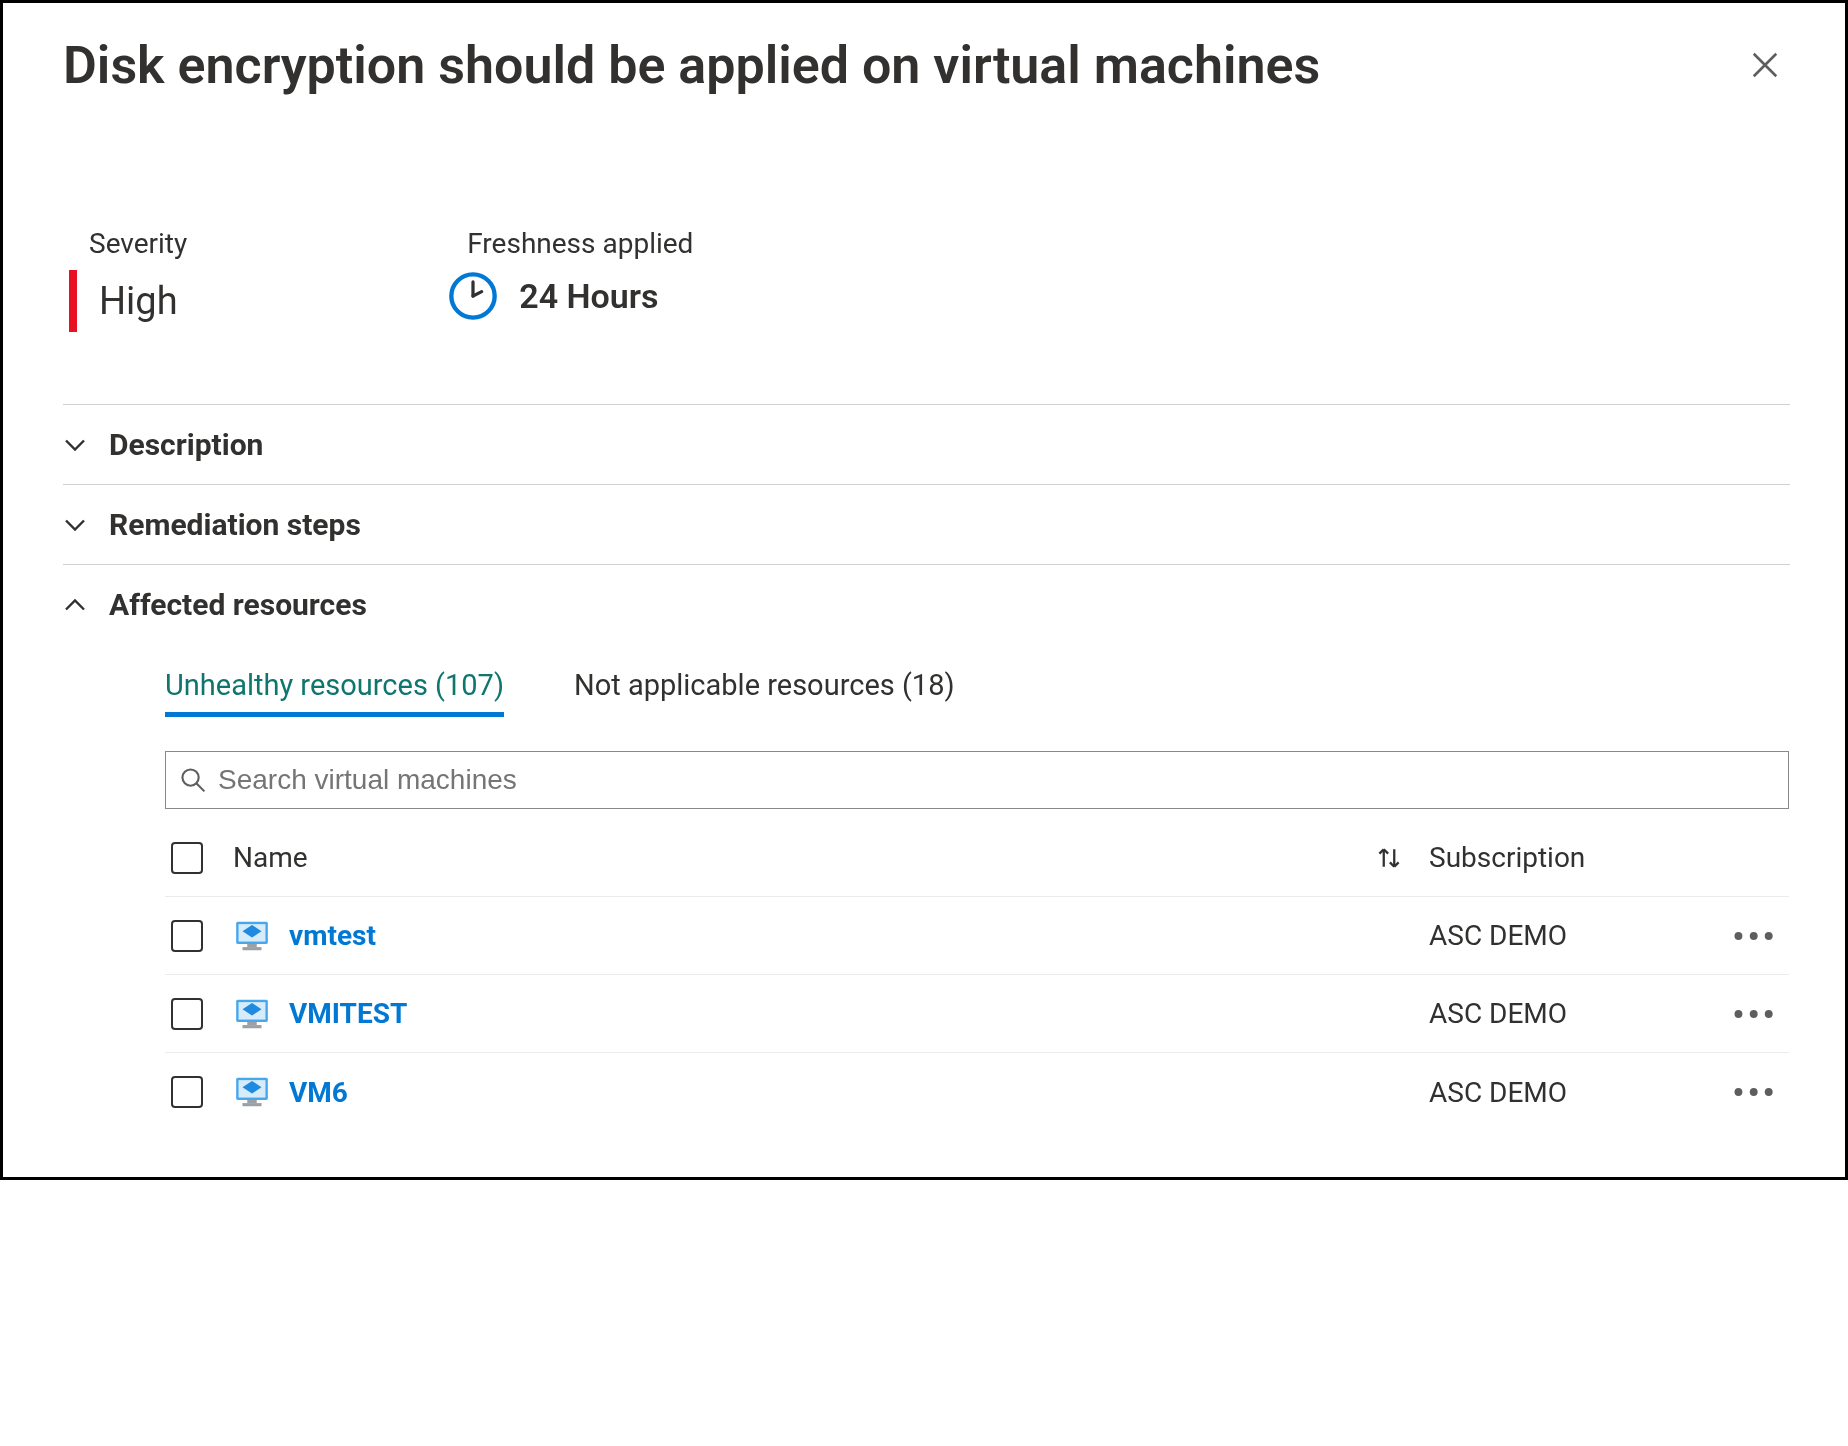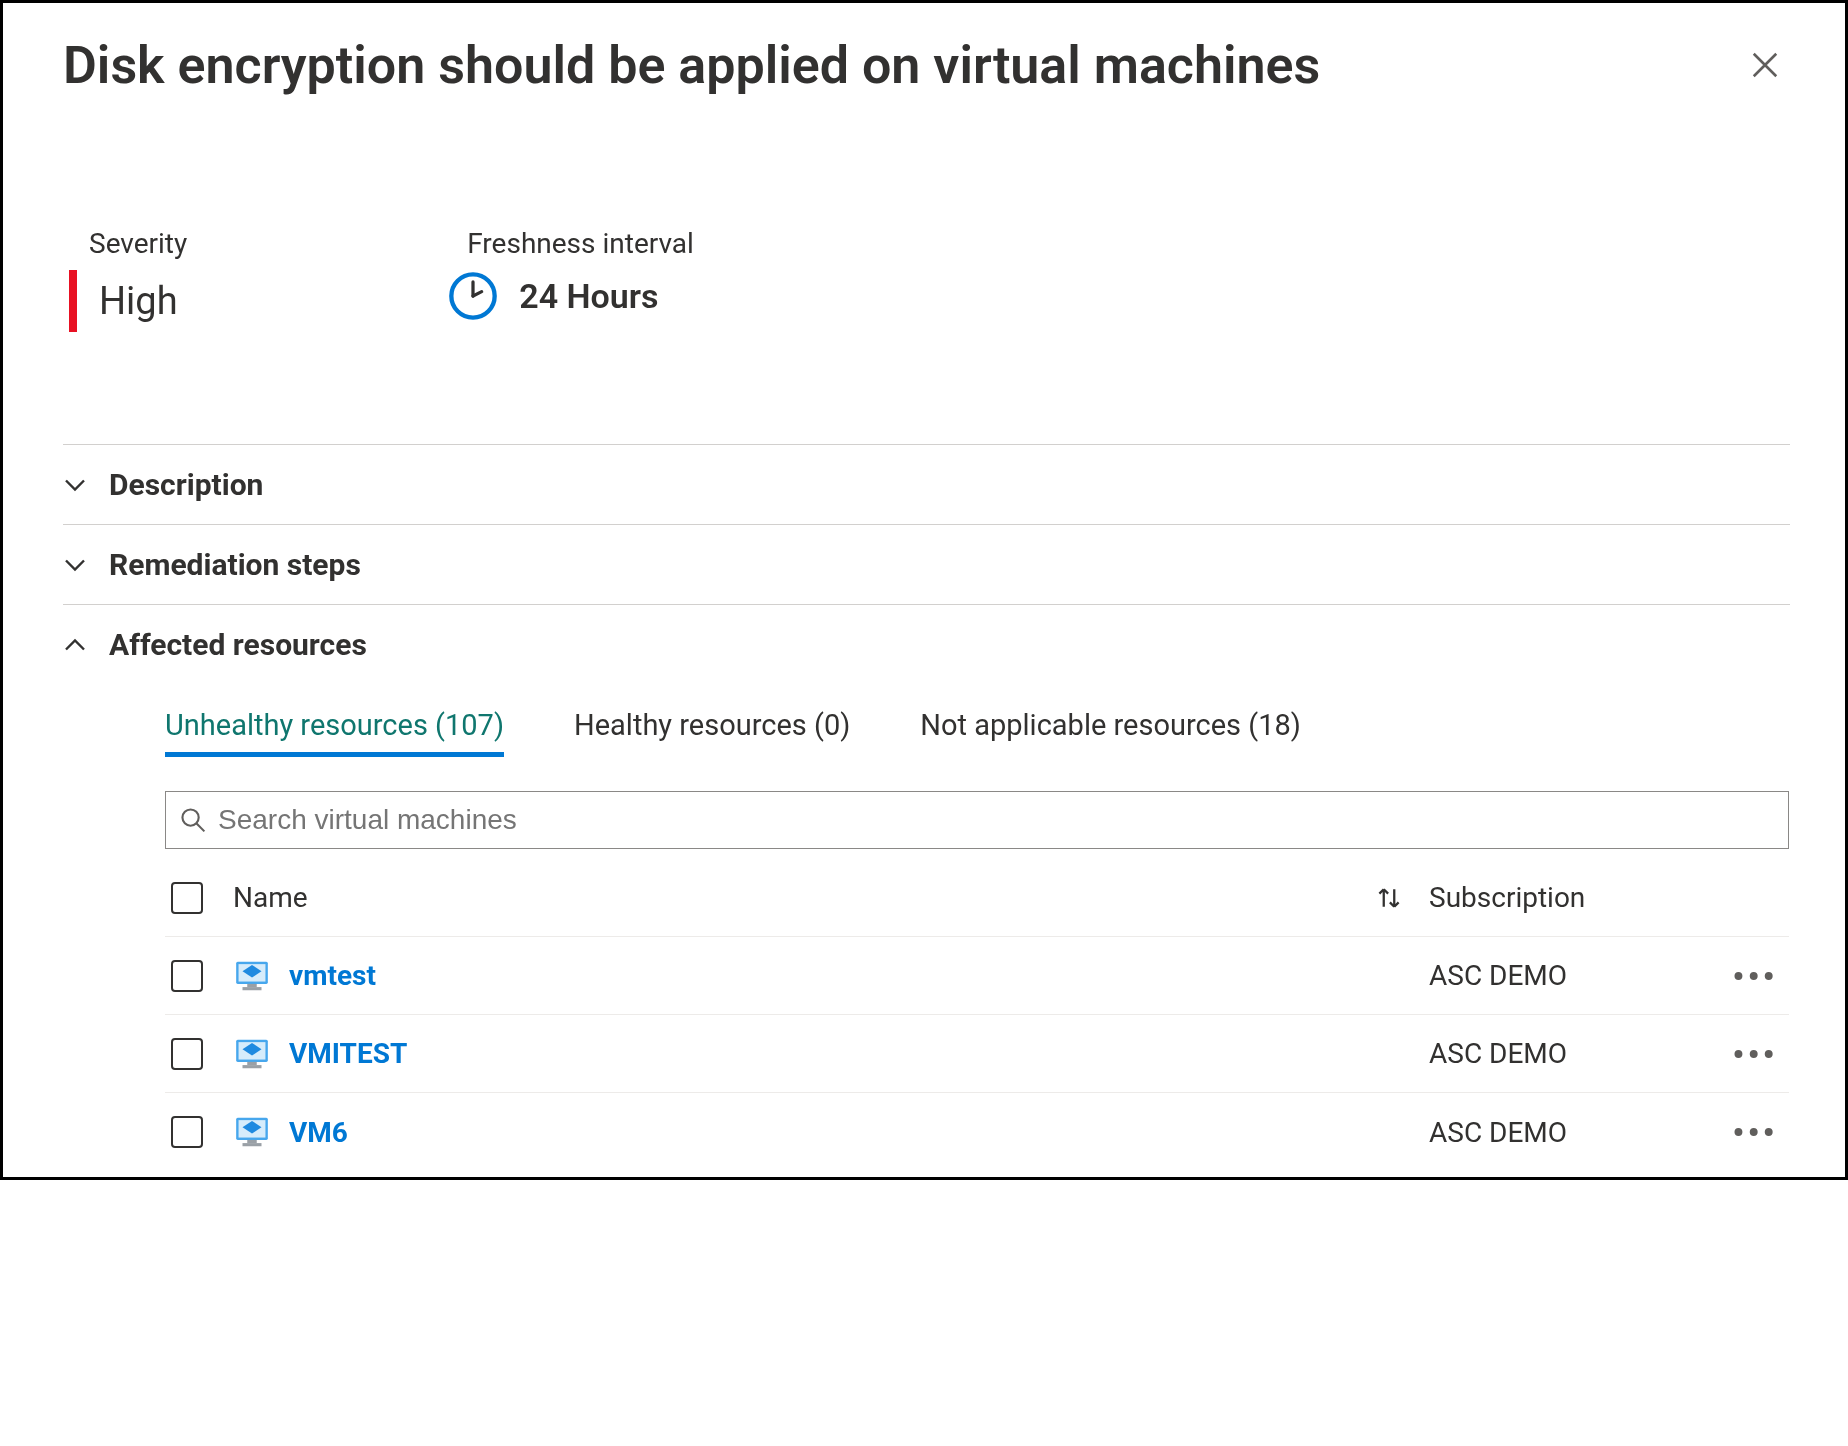--- a/index.html
+++ b/index.html
@@ -74,21 +74,21 @@
   .clock-icon {
     width: 52px;
     height: 52px;
   }
   .freshness-value {
     font-size: 34px;
     font-weight: 600;
     color: #323130;
   }
   .sections {
-    margin-top: 112px;
+    margin-top: 72px;
   }
   .section-header {
     border-top: 1px solid #d2d0ce;
     padding: 22px 0;
     display: flex;
     align-items: center;
     gap: 22px;
     cursor: pointer;
   }
   .section-header .chev {
@@ -206,21 +206,21 @@
 
   <div class="summary">
     <div class="summary-block">
       <div class="summary-label">Severity</div>
       <div class="severity-row">
         <div class="severity-bar"></div>
         <div class="severity-value">High</div>
       </div>
     </div>
     <div class="summary-block">
-      <div class="summary-label">Freshness interval</div>
+      <div class="summary-label">Freshness applied</div>
       <div class="freshness-row">
         <svg class="clock-icon" viewBox="0 0 48 48">
           <circle cx="24" cy="24" r="20" fill="none" stroke="#0078d4" stroke-width="4"></circle>
           <line x1="24" y1="24" x2="24" y2="11" stroke="#323130" stroke-width="3" stroke-linecap="round"></line>
           <line x1="24" y1="24" x2="32" y2="20" stroke="#323130" stroke-width="3" stroke-linecap="round"></line>
         </svg>
         <div class="freshness-value">24 Hours</div>
       </div>
     </div>
   </div>
@@ -245,21 +245,20 @@
       <svg class="chev" viewBox="0 0 16 16">
         <path d="M2 11 L8 5 L14 11" fill="none" stroke="#323130" stroke-width="1.6"></path>
       </svg>
       <div class="section-title">Affected resources</div>
     </div>
 
     <div class="section-body">
 
       <div class="tabs">
         <div class="tab active">Unhealthy resources (107)</div>
-        <div class="tab">Healthy resources (0)</div>
         <div class="tab">Not applicable resources (18)</div>
       </div>
 
       <div class="searchbox">
         <svg class="search-icon" viewBox="0 0 16 16">
           <circle cx="6.5" cy="6.5" r="5" fill="none" stroke="#605e5c" stroke-width="1.3"></circle>
           <line x1="10.2" y1="10.2" x2="15" y2="15" stroke="#605e5c" stroke-width="1.3"></line>
         </svg>
         <input class="search-input" placeholder="Search virtual machines" style="">
       </div>

